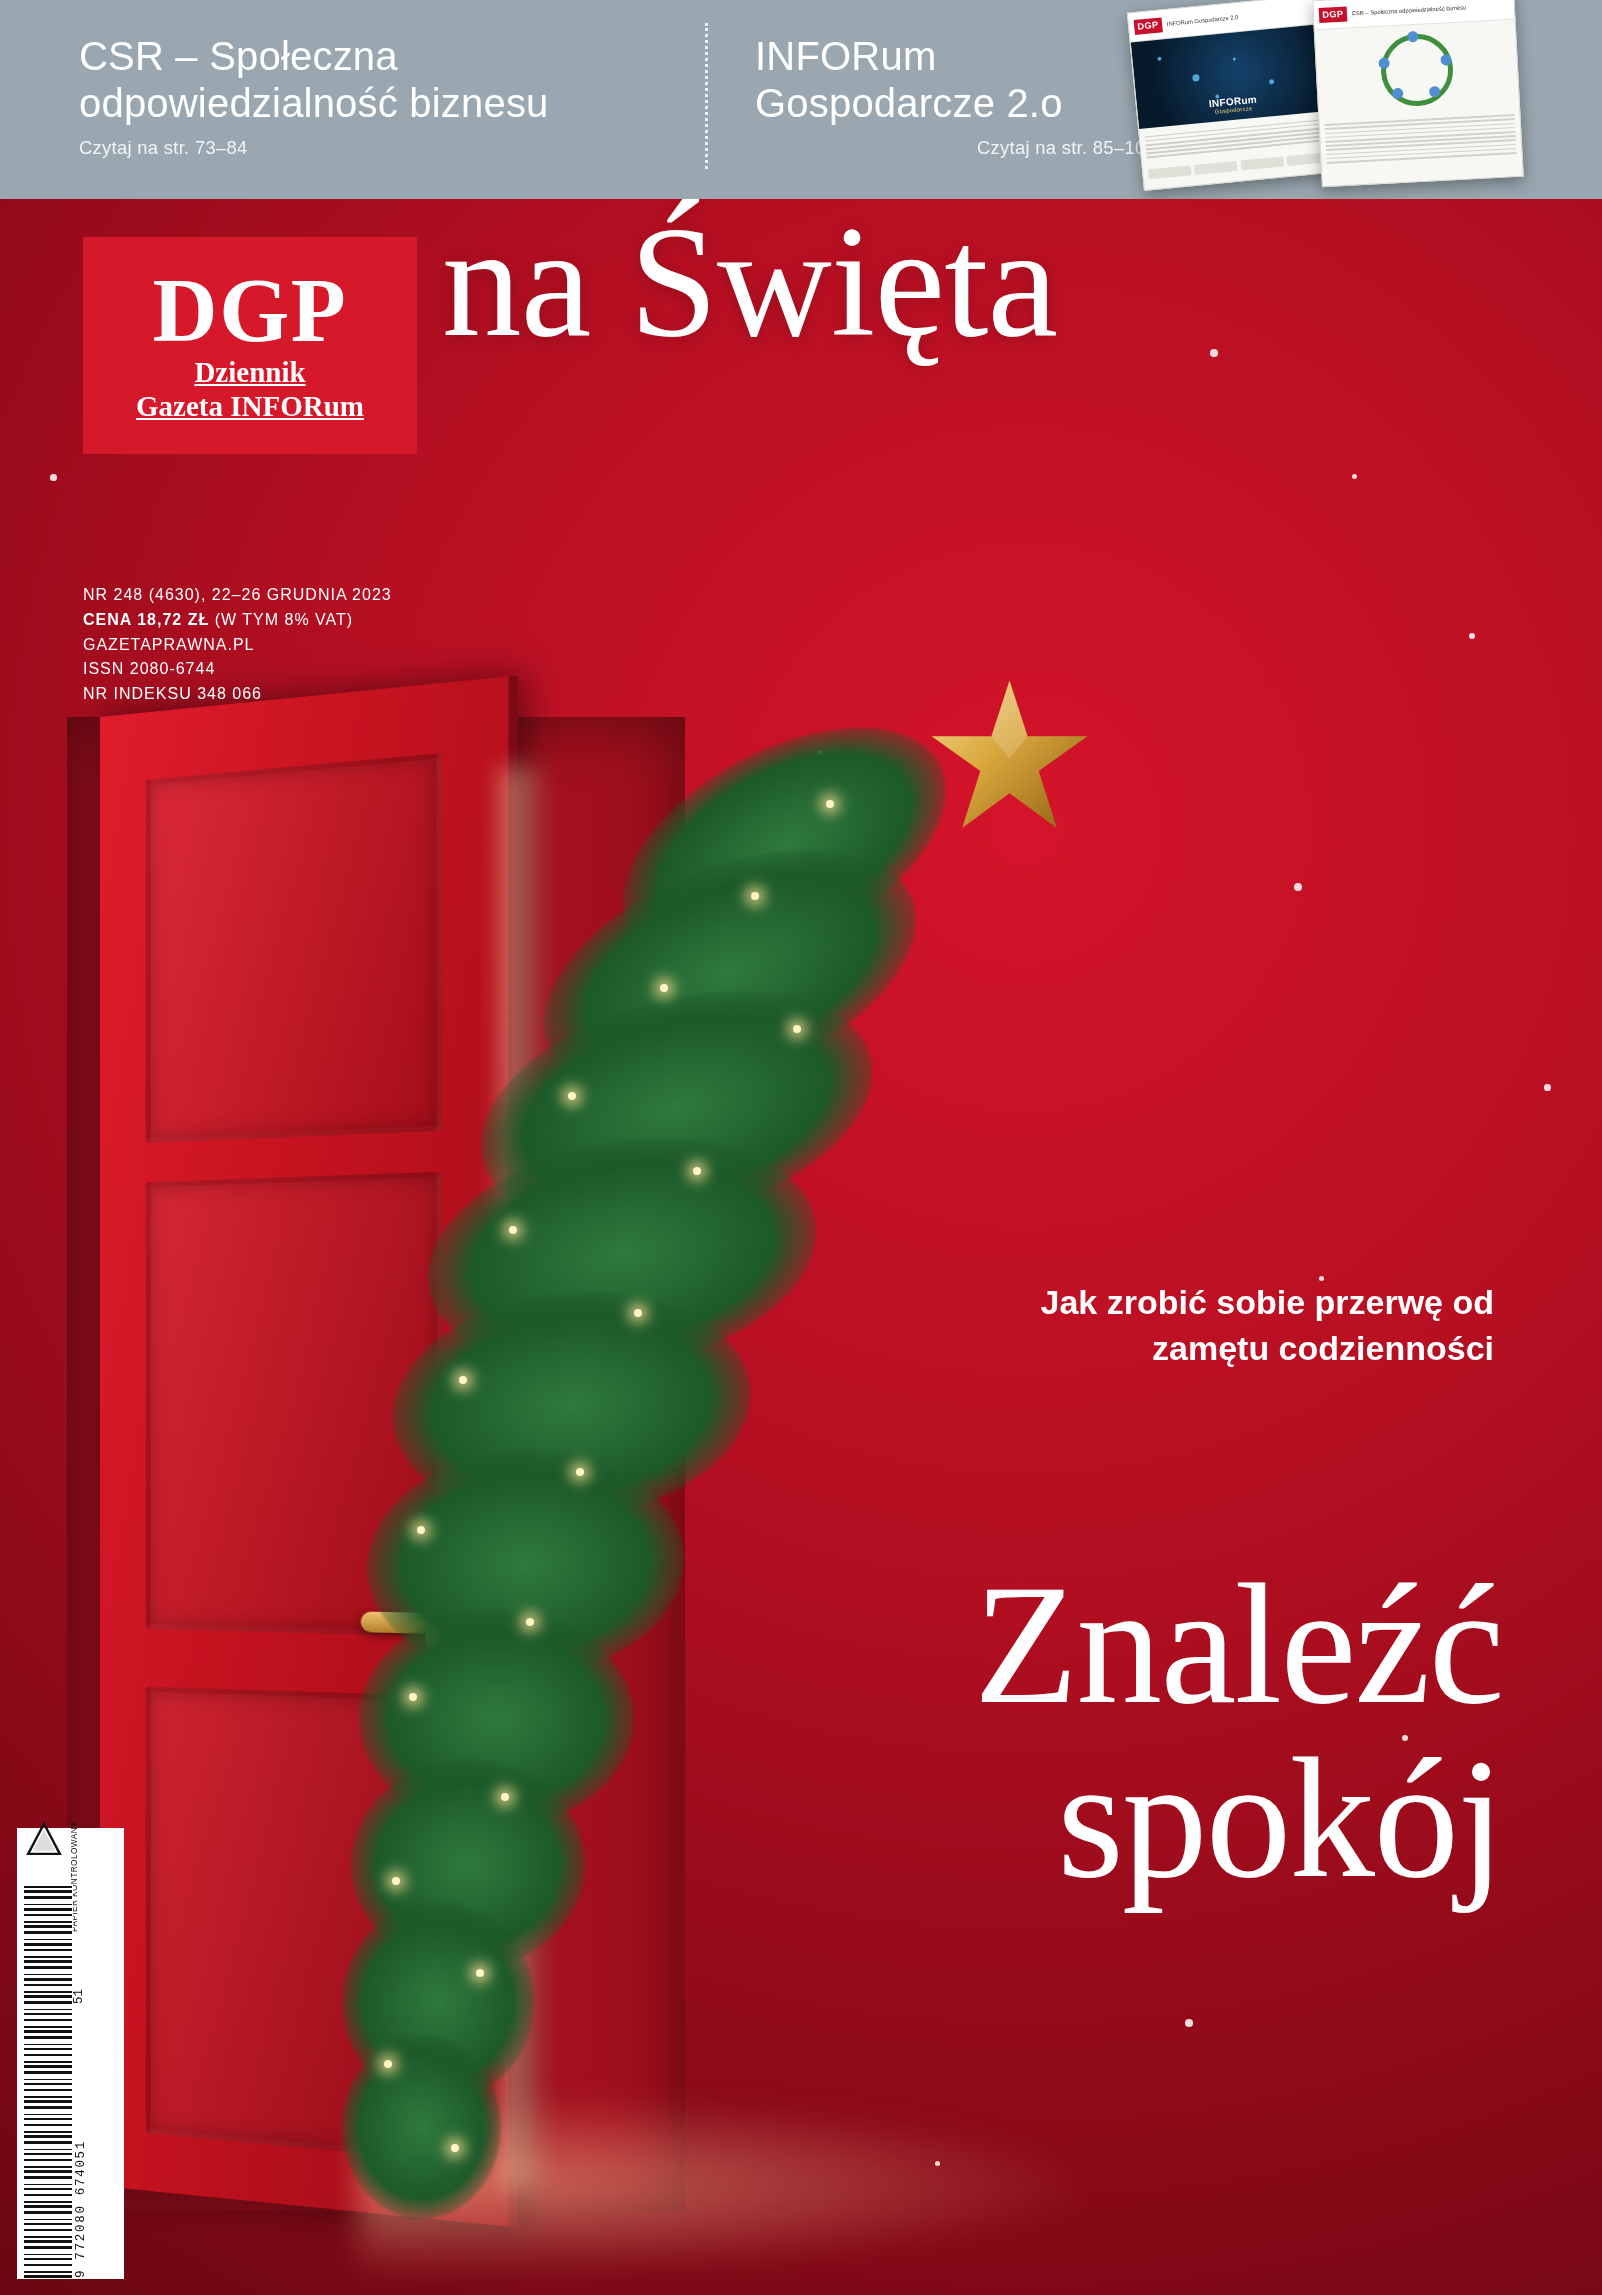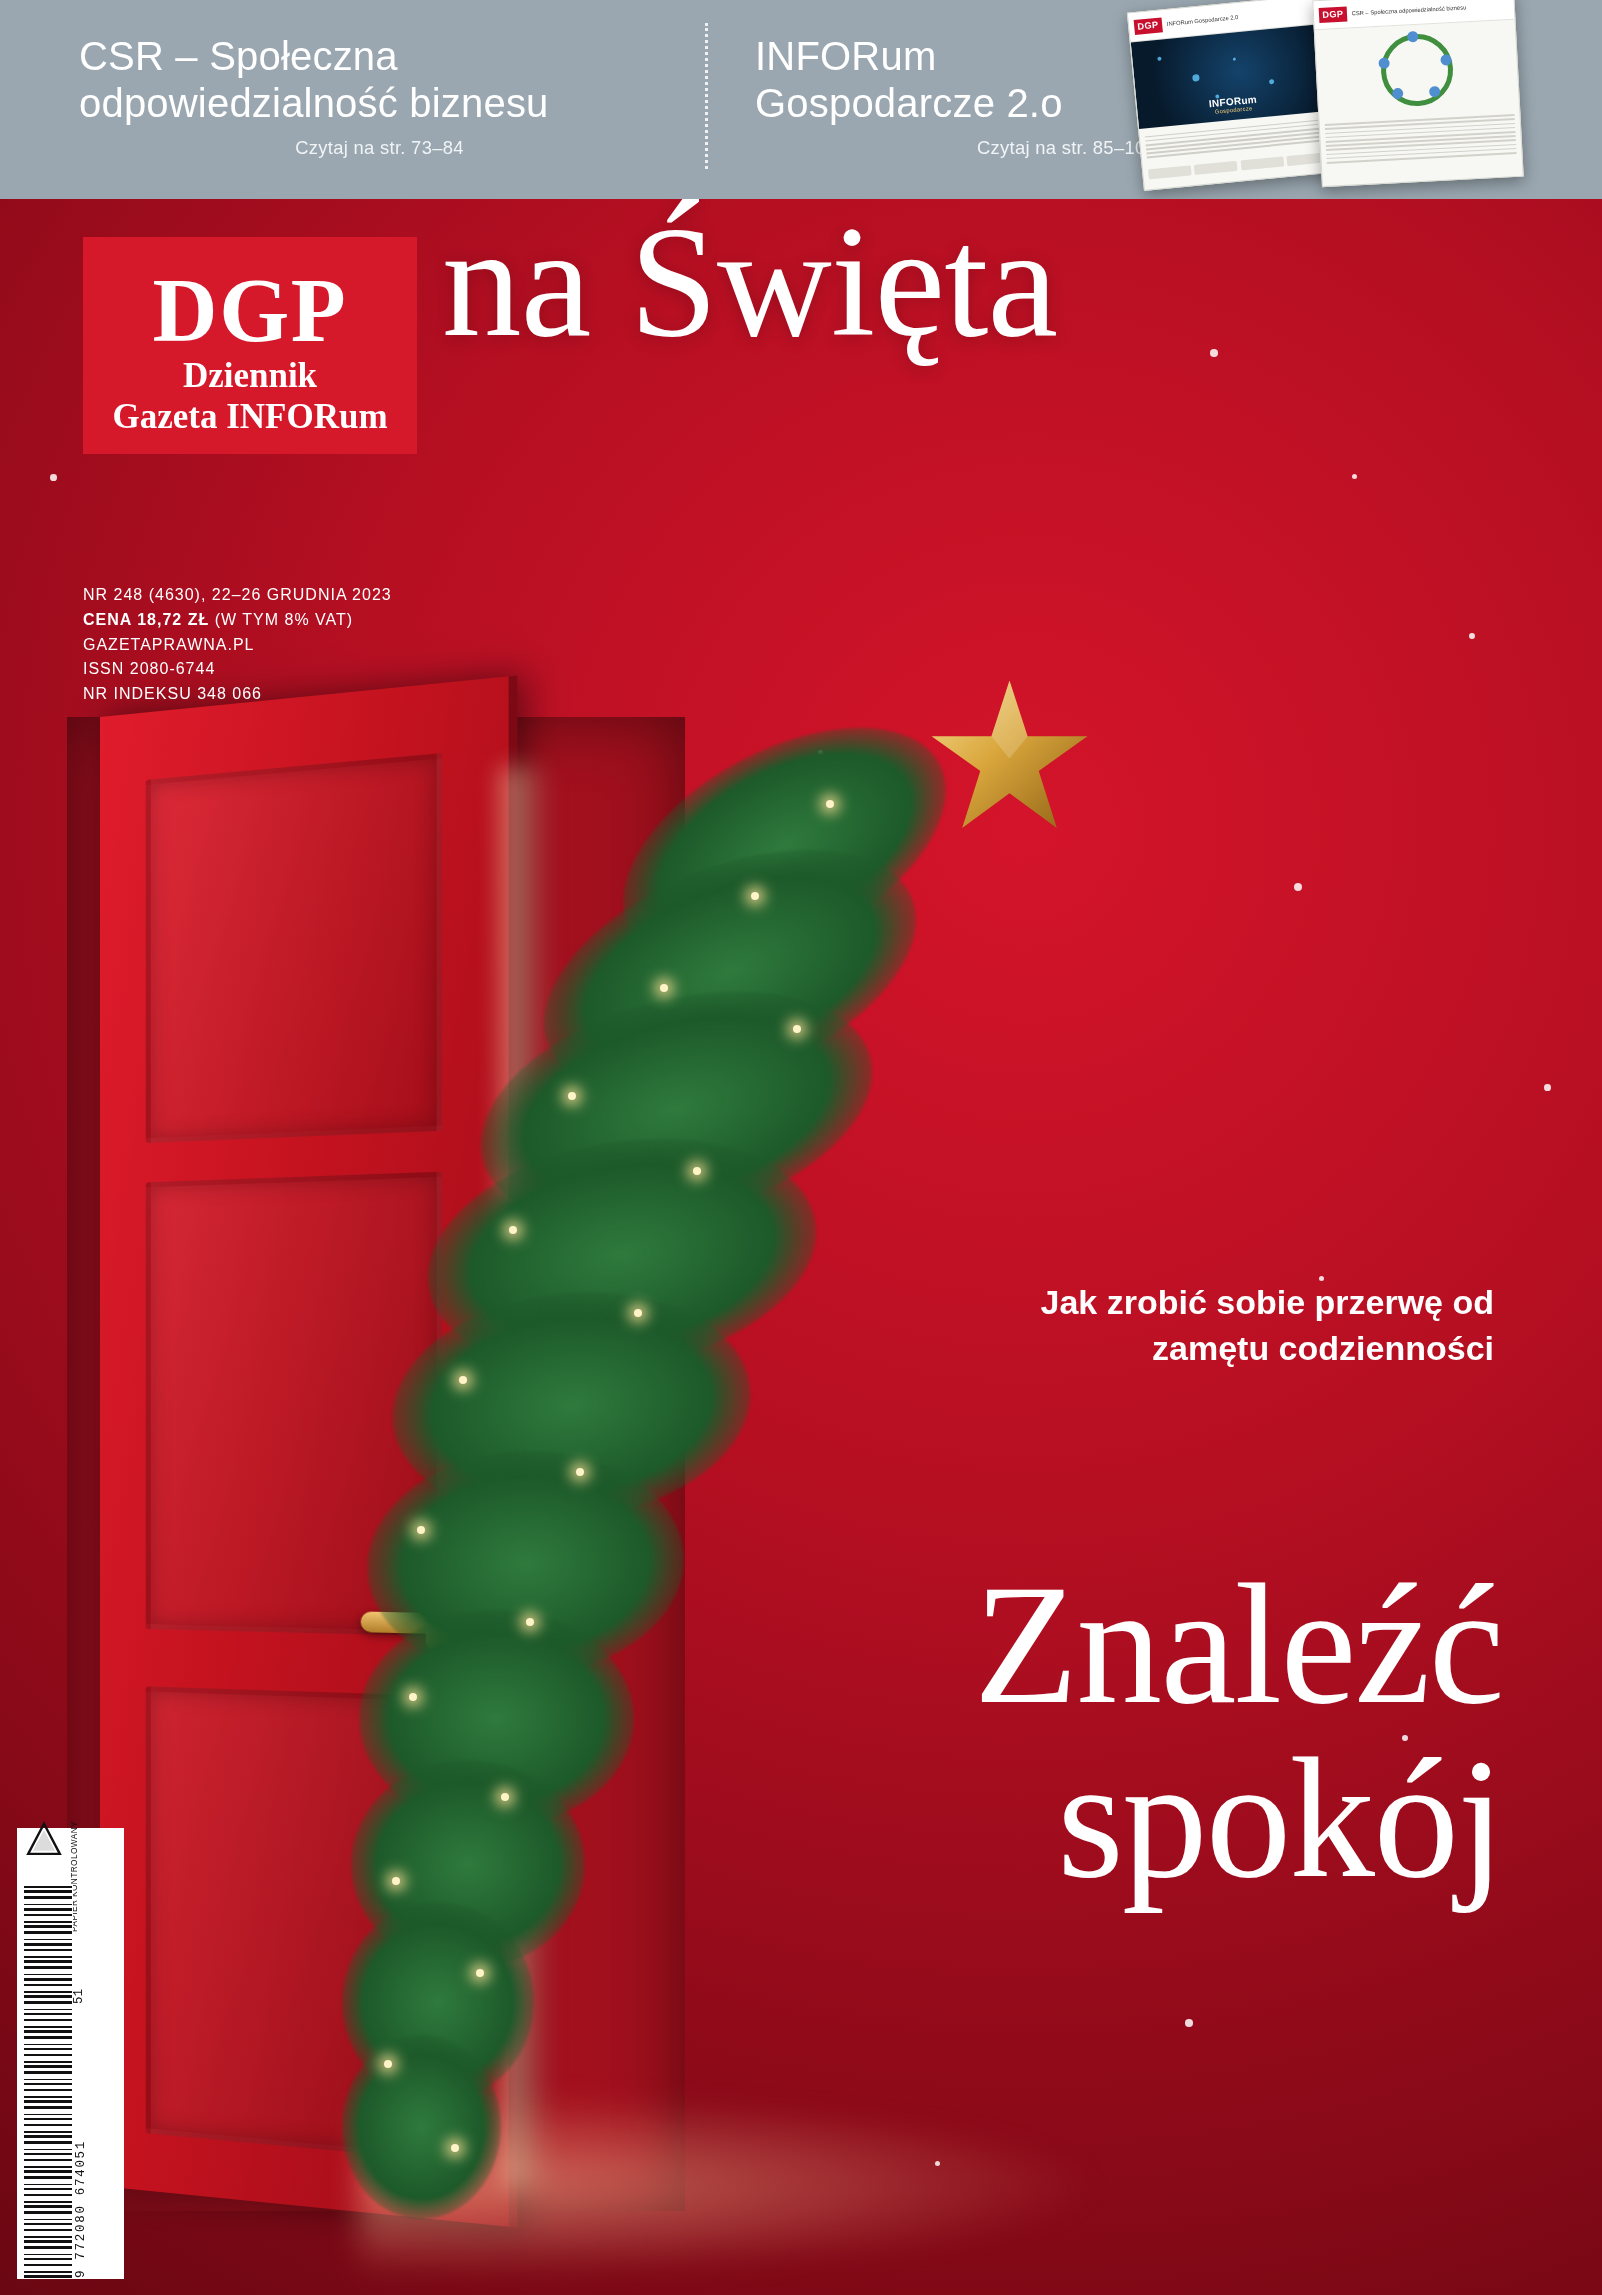--- a/index.html
+++ b/index.html
@@ -41,21 +41,21 @@
     letter-spacing: 0.2px;
   }
   .promo-sub {
     font-size: 18.4px;
     margin-top: 10px;
     color: #f1f4f6;
     text-align: right;
     letter-spacing: 0.3px;
   }
   .promo-1 { left: 79px; top: 33px; width: 601px; }
-  .promo-1 .promo-sub { text-align: center; }
+  .promo-1 .promo-sub { text-align: left; }
   .promo-2 { left: 755px; top: 33px; width: 401px; }
   .promo-2 .promo-sub { text-align: right; }
   .banner-divider {
     position: absolute;
     left: 705px; top: 23.4px;
     width: 2.5px; height: 146px;
     border-left: 3.3px dotted #ffffff;
     opacity: .85;
   }
 
@@ -305,23 +305,24 @@
     display: block;
   }
   .dgp-logo .dgp-rule {
     width: 275px; height: 3.3px;
     background: #ffffff;
     margin: 11.7px auto 8.3px;
   }
   .dgp-logo .dgp-name {
     font-family: "Liberation Serif", serif;
     font-weight: bold;
-    font-size: 35px;
+    font-size: 29px;
     line-height: 1.16;
     display: block;
+    text-decoration: underline;
   }
   .magazyn {
     position: absolute;
     left: 359px; top: -29px;
     color: #ffffff;
     font-family: "Liberation Serif", serif;
     font-size: 159px;
     line-height: .93;
     letter-spacing: -0.8px;
     text-shadow: 0 3.3px 16.7px rgba(0,0,0,.2);

